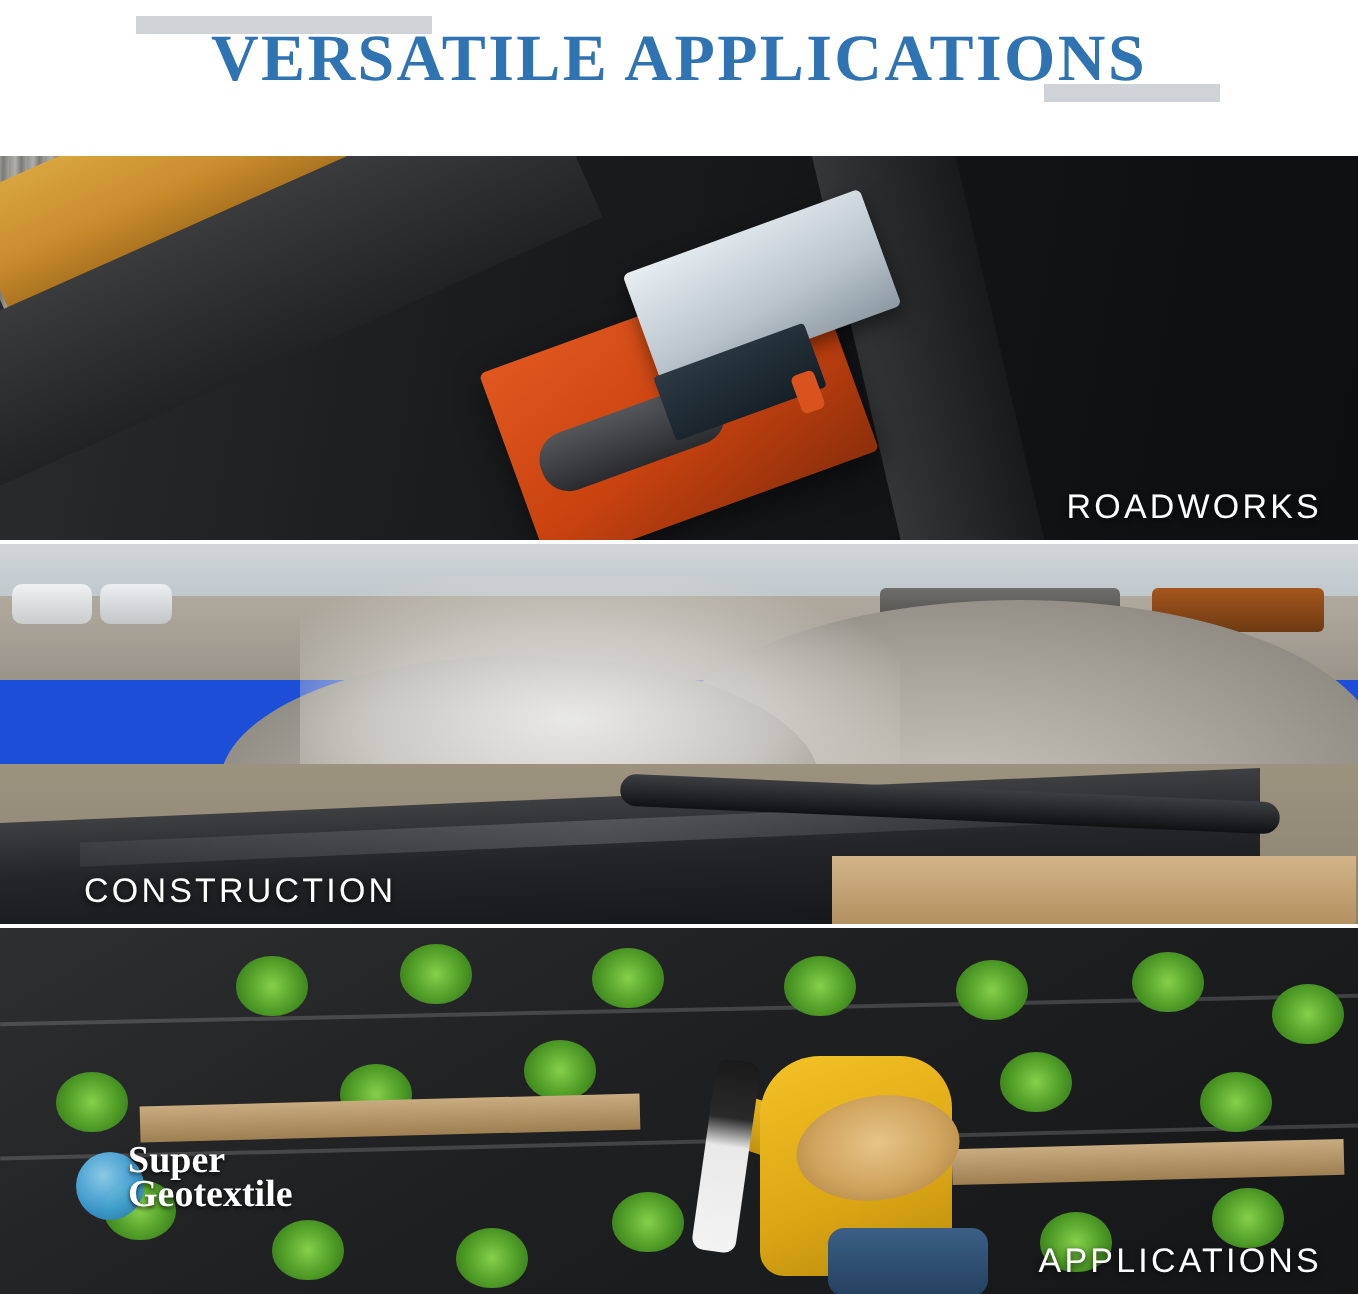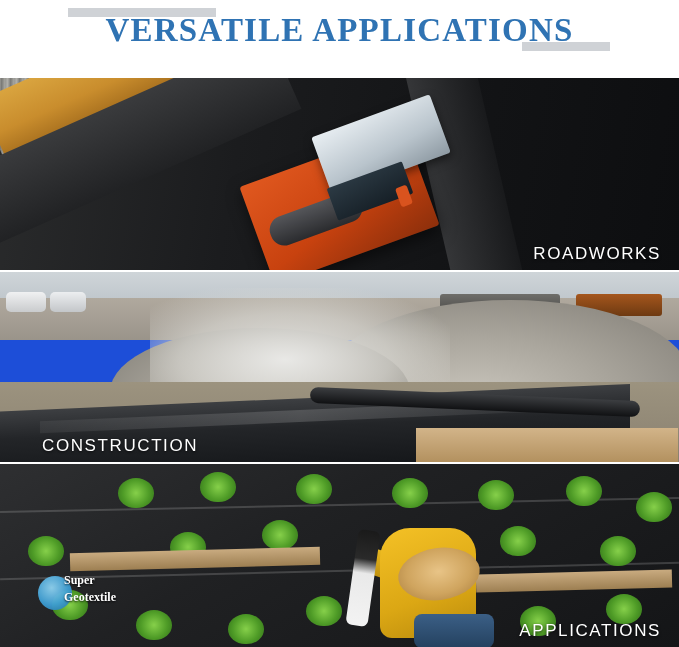--- a/index.html
+++ b/index.html
@@ -336,21 +336,21 @@
     width: 34px; height: 34px;
     border-radius: 50%;
     background: radial-gradient(circle at 40% 35%, #8fd2f0 0%, #3f9fd4 55%, #1f6ea0 100%);
     opacity: 0.95;
   }
   .ls-logo-text {
     position: absolute;
     left: 26px; top: 4px;
     font-family: "Liberation Serif", serif;
     font-weight: 700;
-    font-size: 12px;
+    font-size: 19px;
     line-height: 17px;
     color: #ffffff;
     text-shadow: 0 1px 2px rgba(0,0,0,0.8);
     white-space: nowrap;
   }
 </style>
 </head>
 <body>
 
 <div class="page">

